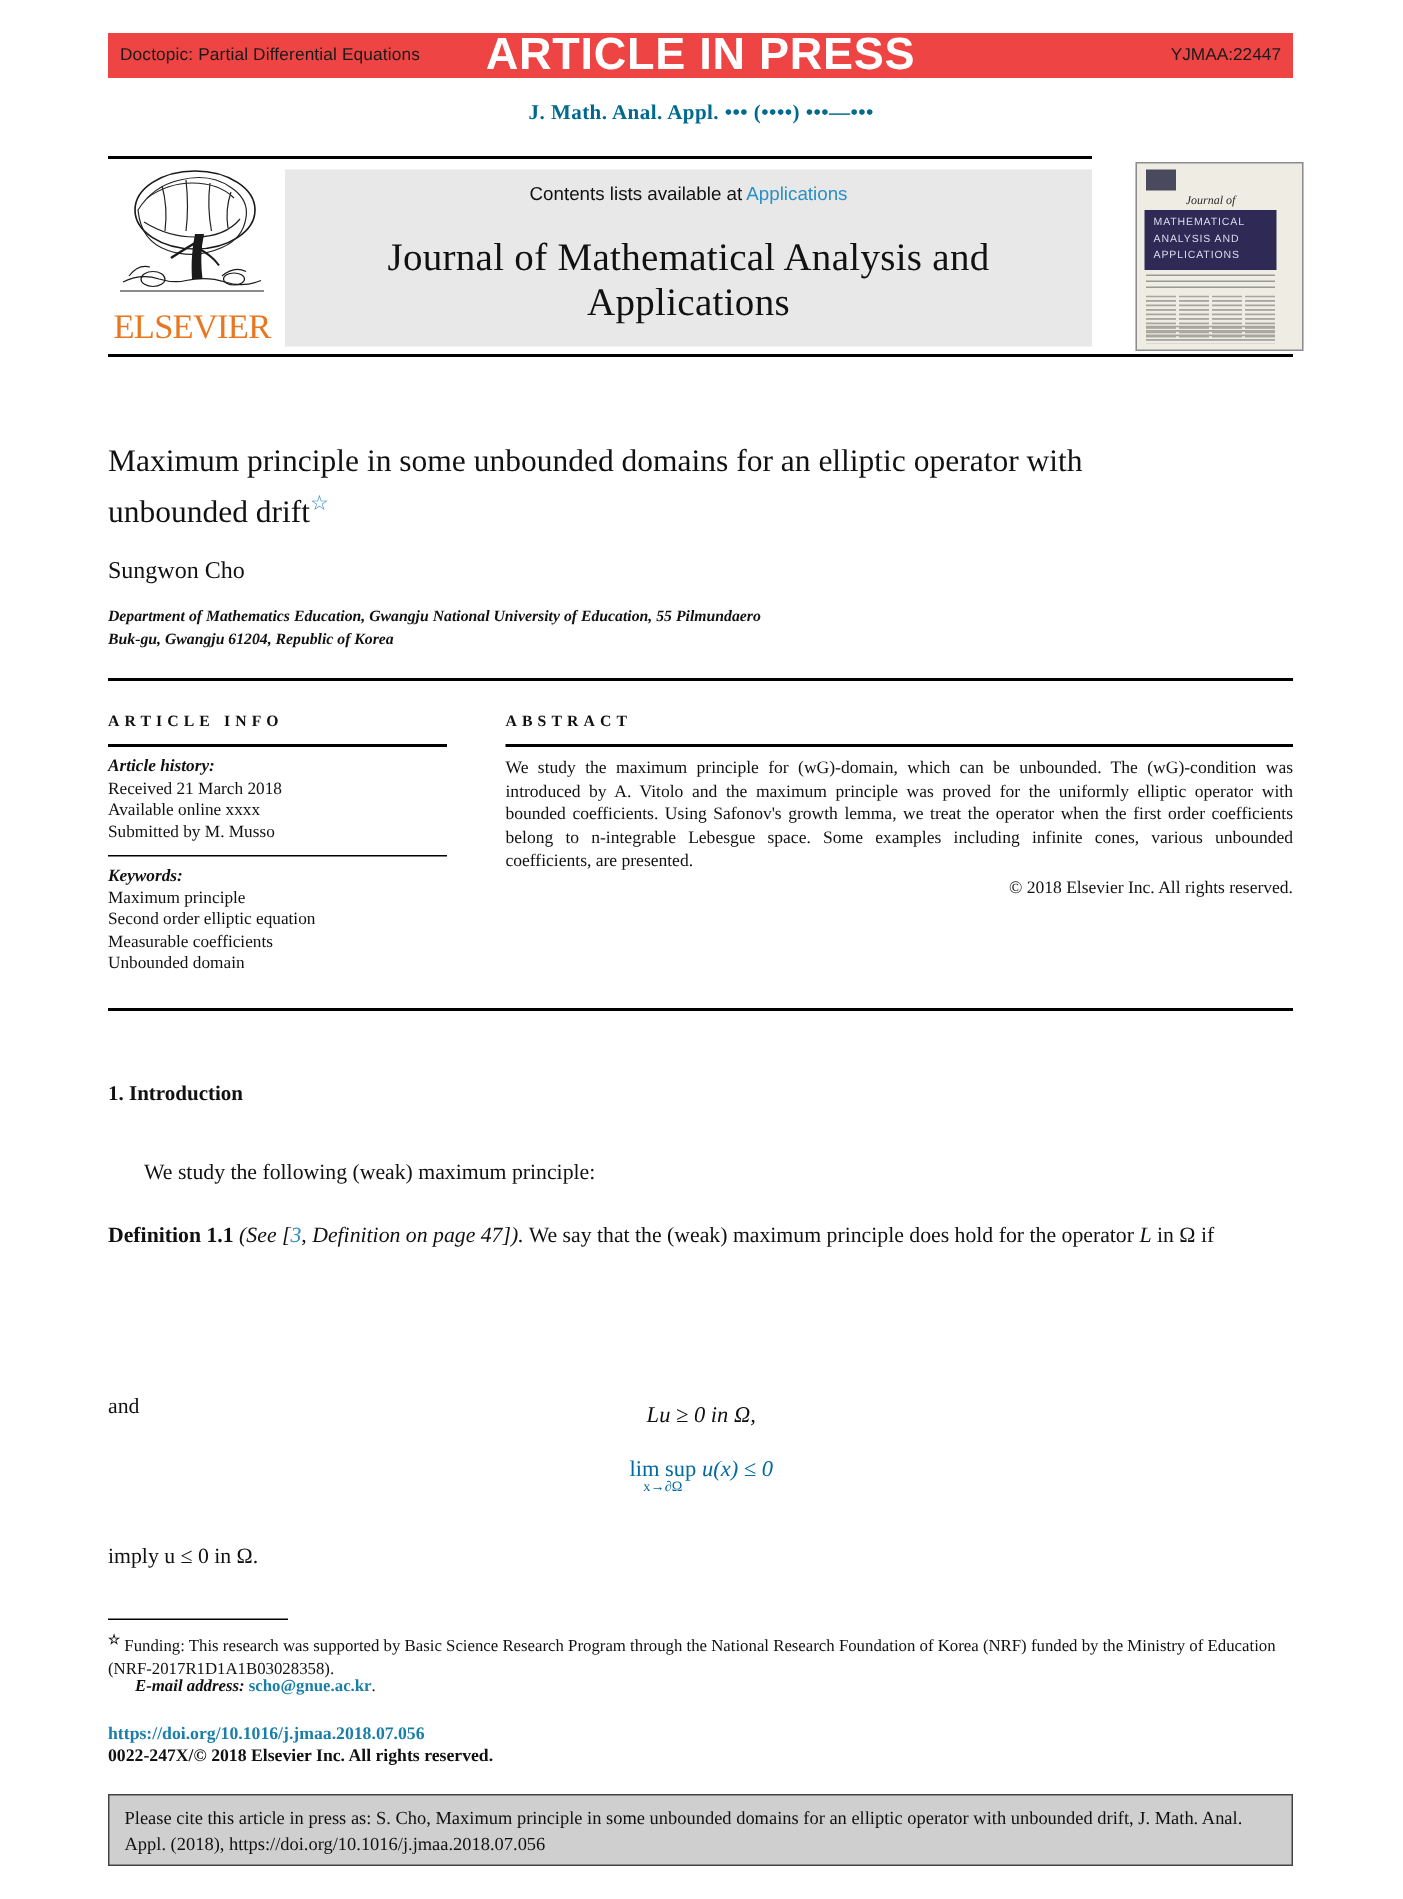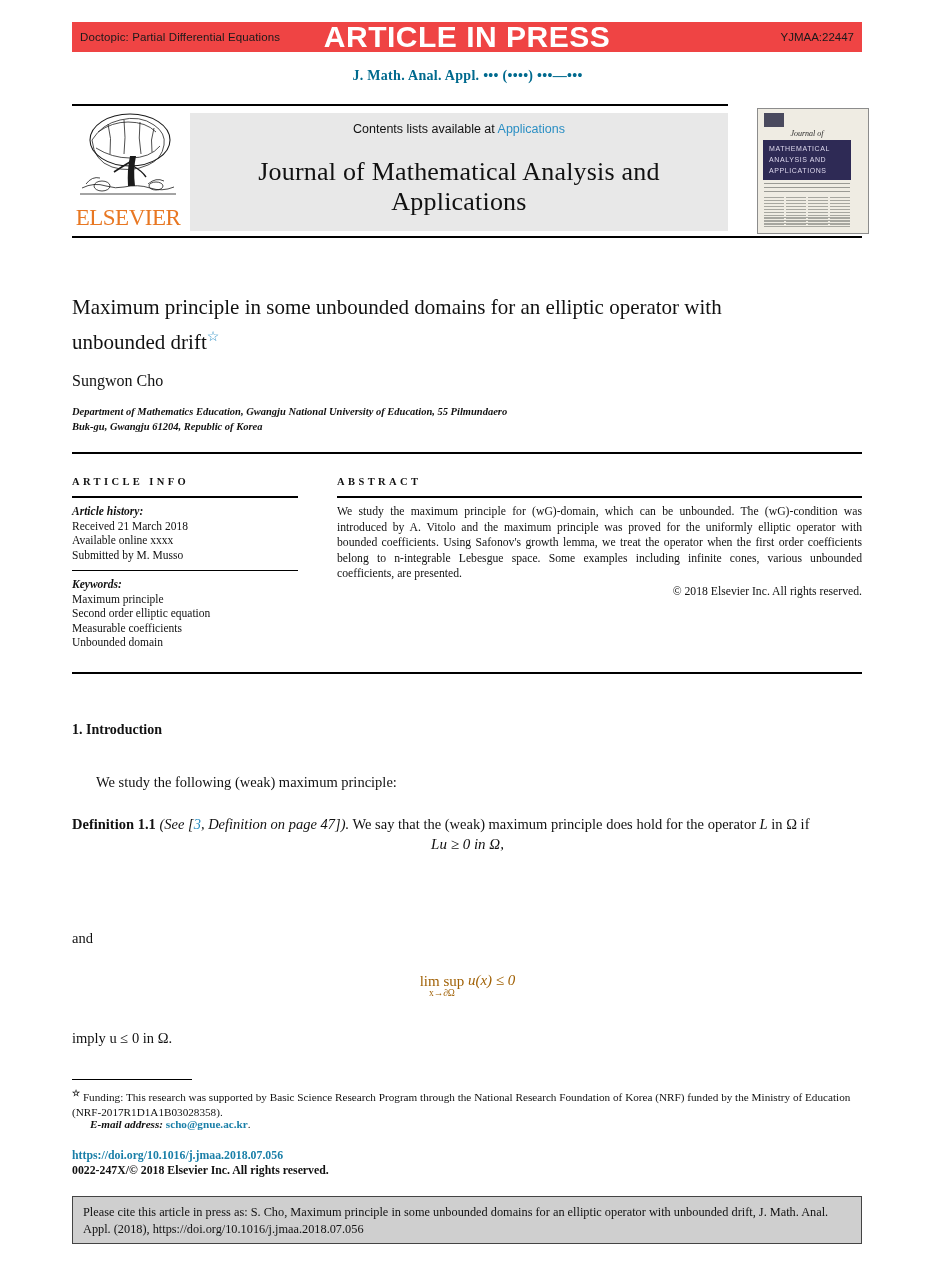--- a/index.html
+++ b/index.html
@@ -342,42 +342,42 @@
     font-family: "Liberation Serif", serif;
     font-size: 14.5px;
     line-height: 21px;
     color: #111;
   }
   .defn b { font-weight: bold; }
   .defn i { font-style: italic; }
   .ref-link { color: #2b8fc4; font-style: italic; }
   .eq1 {
     position: absolute;
-    left: 0; top: 836px;
+    left: 0; top: 936px;
     width: 935px;
     text-align: center;
     font-family: "Liberation Serif", serif;
     font-size: 15px;
     color: #111;
   }
   .eq-and {
     position: absolute;
     left: 72px; top: 930px;
     font-family: "Liberation Serif", serif;
     font-size: 14.5px;
     color: #111;
   }
   .eq2 {
     position: absolute;
     left: 0; top: 972px;
     width: 935px;
     text-align: center;
     font-family: "Liberation Serif", serif;
     font-size: 15px;
-    color: #a16207;
+    color: #0369a1;
   }
   .limsup {
     display: inline-block;
     position: relative;
     text-align: center;
     vertical-align: middle;
   }
   .limsup .sub {
     position: absolute;
     left: 0; right: 0; top: 15px;

